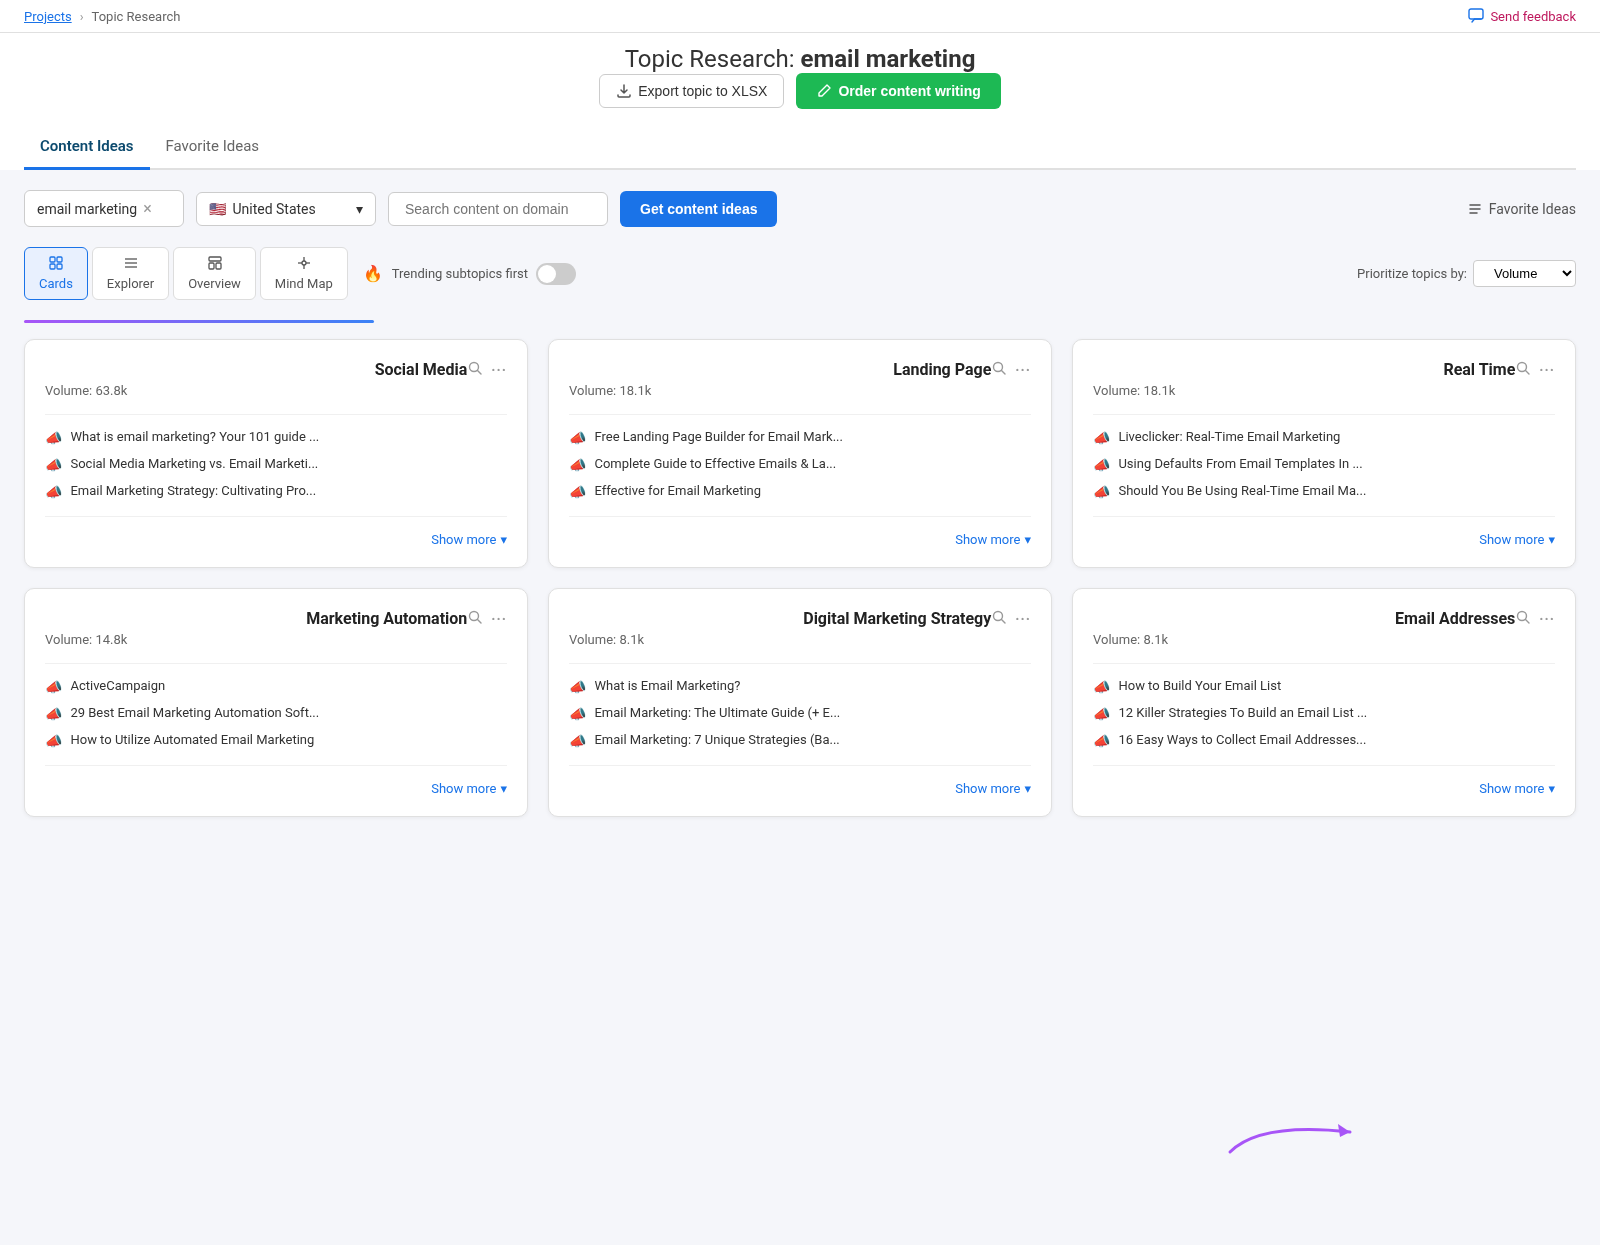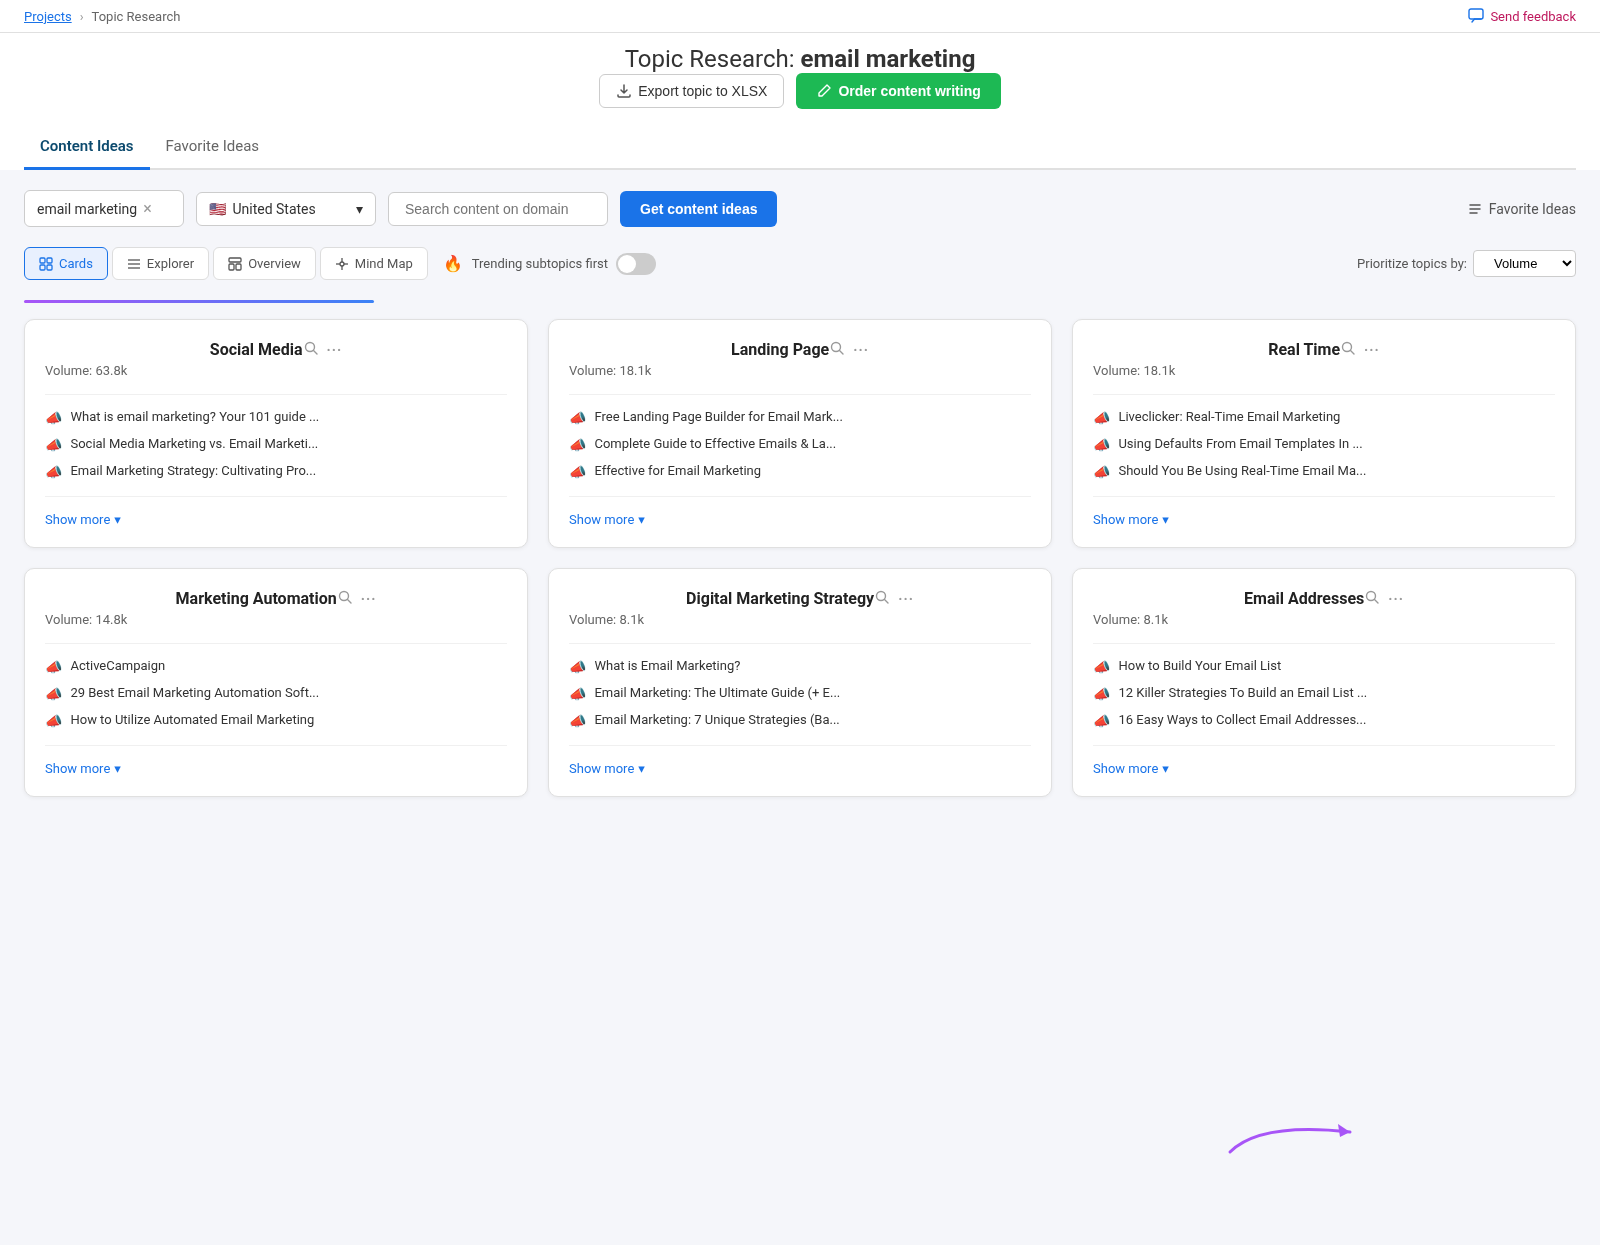--- a/index.html
+++ b/index.html
@@ -28,41 +28,41 @@
     .filters { display: flex; align-items: center; gap: 12px; margin-bottom: 20px; }
     .filter-keyword { display: flex; align-items: center; gap: 6px; border: 1px solid #ccc; border-radius: 6px; padding: 8px 12px; background: #fff; font-size: 14px; min-width: 160px; }
     .filter-keyword .clear-btn { cursor: pointer; color: #999; font-size: 16px; }
     .filter-country { display: flex; align-items: center; gap: 6px; border: 1px solid #ccc; border-radius: 6px; padding: 8px 12px; background: #fff; font-size: 14px; min-width: 180px; cursor: pointer; }
     .filter-domain { border: 1px solid #ccc; border-radius: 6px; padding: 8px 16px; background: #fff; font-size: 14px; color: #aaa; min-width: 220px; }
     .btn-get-ideas { background: #1a73e8; color: #fff; border: none; padding: 10px 20px; border-radius: 6px; cursor: pointer; font-size: 14px; font-weight: 600; white-space: nowrap; }
     .favorite-ideas-link { display: flex; align-items: center; gap: 6px; color: #555; font-size: 14px; cursor: pointer; margin-left: auto; }
 
     .view-controls { display: flex; align-items: center; justify-content: space-between; margin-bottom: 20px; }
     .view-tabs { display: flex; align-items: center; gap: 4px; }
-    .view-tab { display: flex; align-items: center; gap: 6px; padding: 8px 14px; border: 1px solid #ddd; background: #fff; border-radius: 6px; cursor: pointer; font-size: 13px; color: #555; }
+    .view-tab { display: flex; align-items: center; gap: 6px; padding: 8px 14px; border: 1px solid #ddd; background: #fff; border-radius: 6px; cursor: pointer; font-size: 13px; color: #555; flex-direction: column; }
     .view-tab.active { background: #e8f0fe; border-color: #1a73e8; color: #1a73e8; }
     .trending-toggle { display: flex; align-items: center; gap: 8px; font-size: 13px; color: #555; }
     .toggle-switch { width: 40px; height: 22px; background: #ccc; border-radius: 11px; position: relative; cursor: pointer; }
     .toggle-switch.off { background: #ccc; }
     .toggle-knob { width: 18px; height: 18px; background: #fff; border-radius: 50%; position: absolute; top: 2px; left: 2px; transition: left 0.2s; }
     .prioritize { display: flex; align-items: center; gap: 6px; font-size: 13px; color: #555; }
     .prioritize select { border: 1px solid #ccc; border-radius: 4px; padding: 4px 16px; font-size: 13px; background: #fff; cursor: pointer; }
 
     .underline-bar { height: 3px; background: linear-gradient(to right, #a855f7, #3b82f6); border-radius: 2px; width: 350px; margin-bottom: 16px; }
 
     .cards-grid { display: grid; grid-template-columns: repeat(3, 1fr); gap: 20px; }
     .card { background: #fff; border-radius: 10px; border: 1px solid #e0e0e0; padding: 20px; box-shadow: 0 1px 4px rgba(0,0,0,0.06); }
-    .card-header { display: flex; align-items: flex-start; justify-content: center; margin-bottom: 4px; }
+    .card-header { display: flex; align-items: flex-start; justify-content: flex-end; margin-bottom: 4px; }
     .card-title { font-size: 16px; font-weight: 700; color: #222; }
     .card-actions { display: flex; align-items: center; gap: 8px; color: #999; }
     .card-volume { font-size: 13px; color: #666; margin-bottom: 16px; }
     .card-divider { height: 1px; background: #f0f0f0; margin-bottom: 14px; }
     .card-item { display: flex; align-items: flex-start; gap: 8px; margin-bottom: 10px; font-size: 13px; color: #333; }
     .card-item-icon { color: #1db954; font-size: 14px; margin-top: 1px; flex-shrink: 0; }
-    .show-more { text-align: left; margin-top: 16px; padding-top: 14px; border-top: 1px solid #f0f0f0; }
+    .show-more { text-align: right; margin-top: 16px; padding-top: 14px; border-top: 1px solid #f0f0f0; }
     .show-more a { color: #1a73e8; font-size: 13px; cursor: pointer; text-decoration: none; display: inline-flex; align-items: center; gap: 4px; }
   </style>
 </head>
 <body>
 
 <div class="top-bar">
   <div class="breadcrumb">
     <span style="cursor:pointer; color:#1a73e8;text-decoration:underline;">Projects</span>
     <span class="breadcrumb-sep">›</span>
     <span>Topic Research</span>

